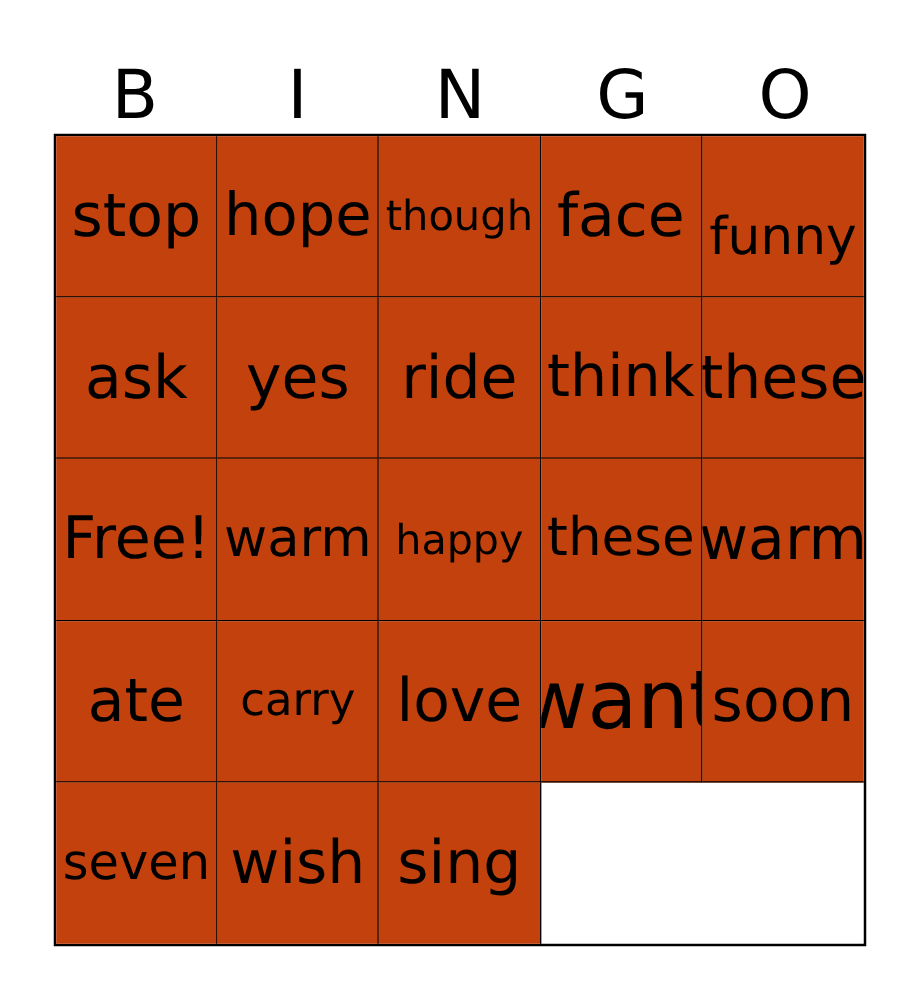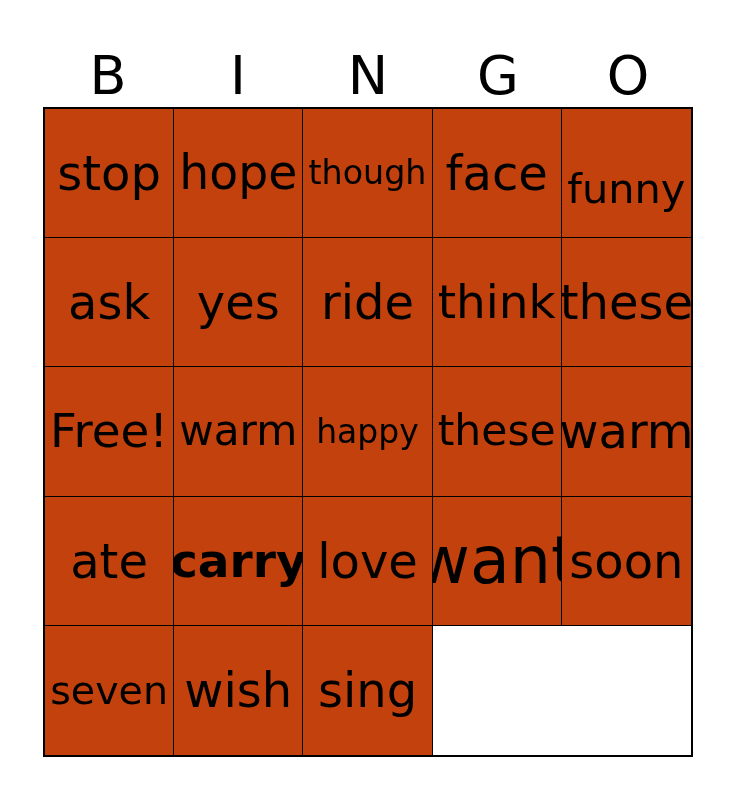--- a/index.html
+++ b/index.html
@@ -121,21 +121,21 @@
     <div class="cell">
         <span class="cell-text" style="font-size: 42.5px;">these</span>
       </div>
     <div class="cell">
         <span class="cell-text" style="font-size: 48px;">warm</span>
       </div>
     <div class="cell">
         <span class="cell-text" style="font-size: 48px;">ate</span>
       </div>
     <div class="cell">
-        <span class="cell-text" style="font-size: 47px; font-weight: bold;">carry</span>
+        <span class="cell-text" style="font-size: 36px;">carry</span>
       </div>
     <div class="cell">
         <span class="cell-text" style="font-size: 48px;">love</span>
       </div>
 
     <div class="cell">
         <span class="cell-text" style="font-size: 65px;">want</span>
       </div>
     <div class="cell">
         <span class="cell-text" style="font-size: 48px;">soon</span>

